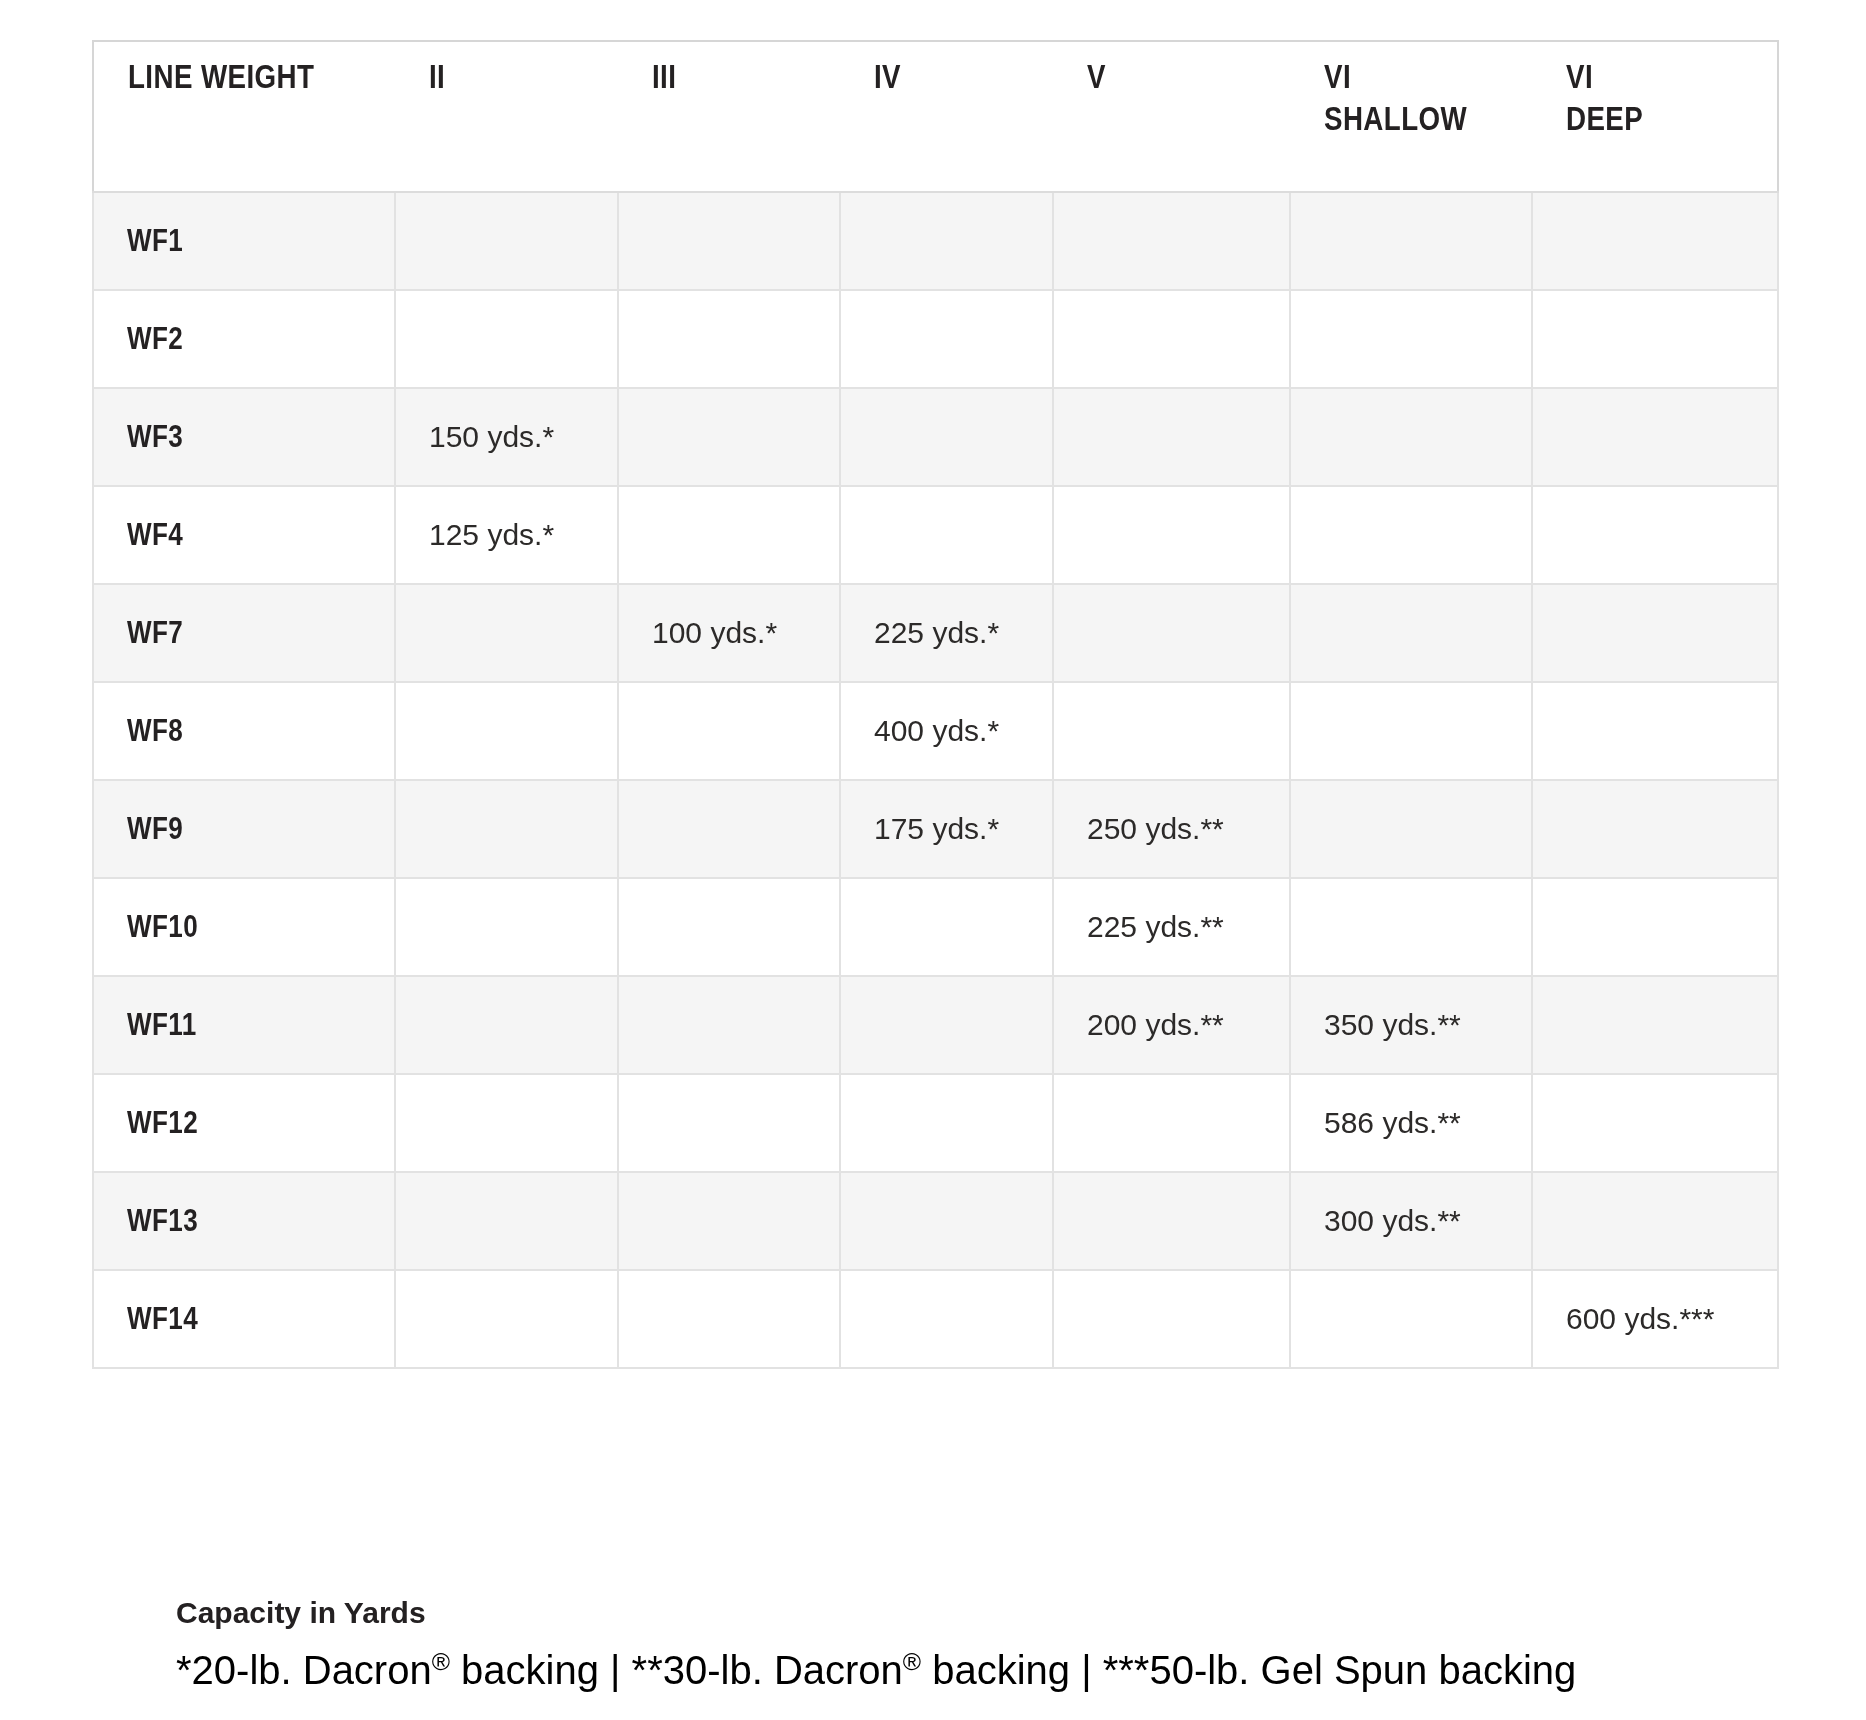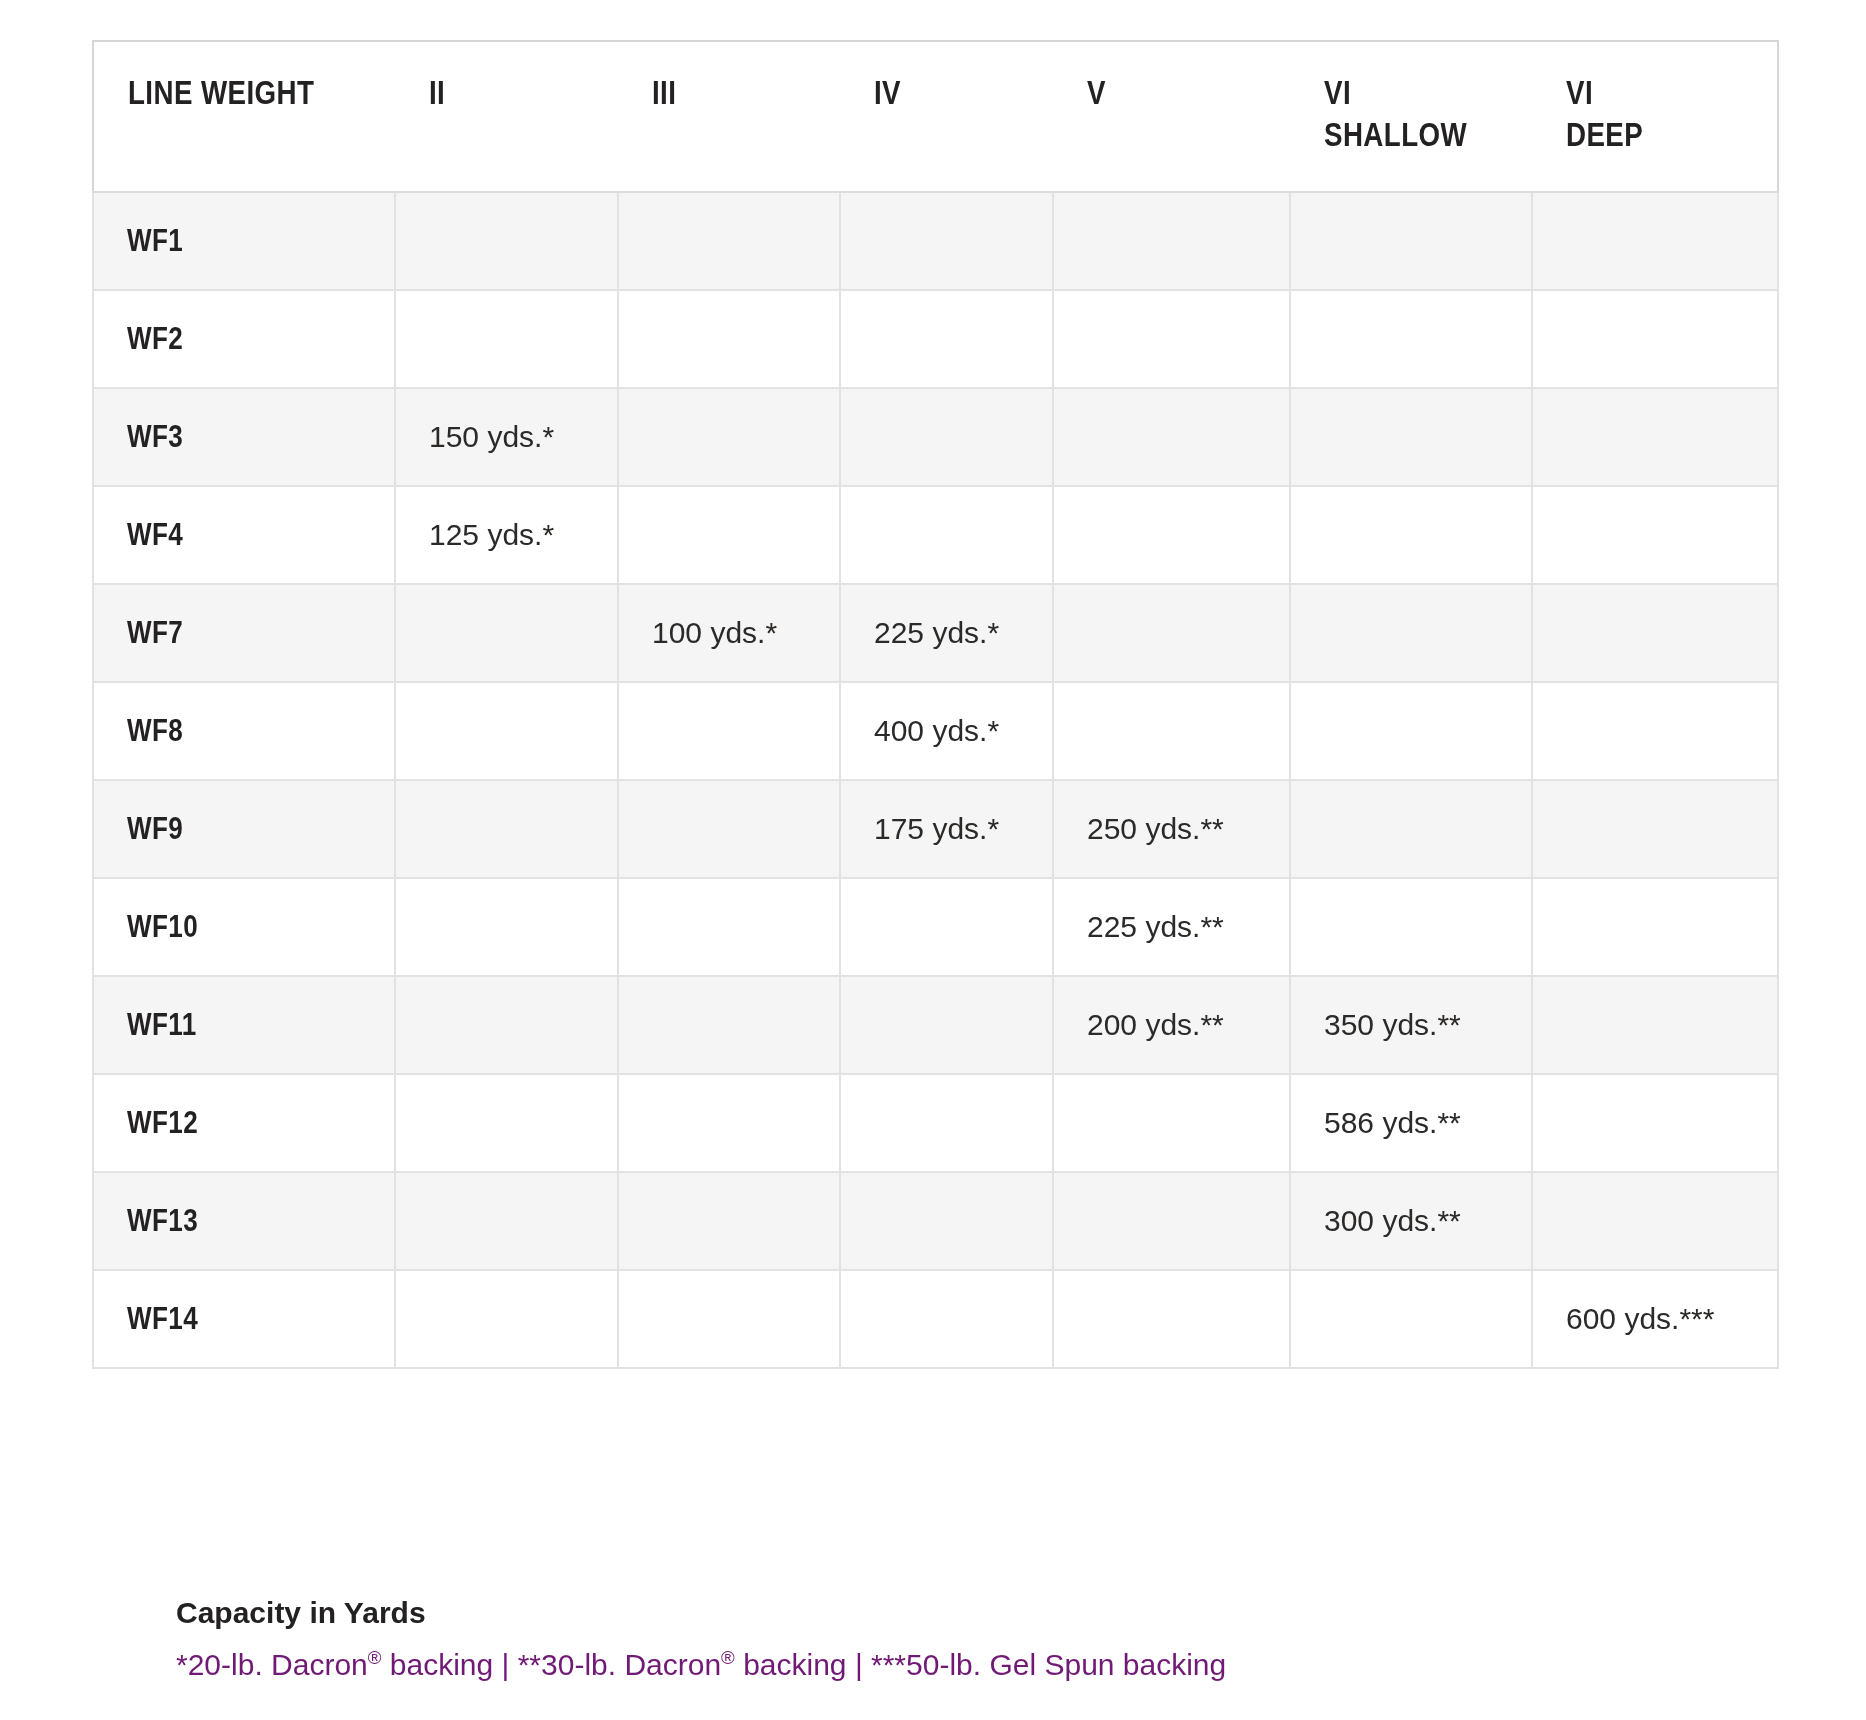--- a/index.html
+++ b/index.html
@@ -27,21 +27,21 @@
     table-layout: fixed;
     width: 100%;
     border: 2px solid #d6d6d6;
   }
 
   
   thead th {
     background: #ffffff;
     vertical-align: top;
     text-align: left;
-    padding: 30px 10px 22px 34px;
+    padding: 14px 10px 22px 34px;
     height: 151px;
     box-sizing: border-box;
     border: none;
     border-bottom: 2px solid #dcdcdc;
   }
 
   
   .cond {
     display: inline-block;
     transform: scaleX(0.84);
@@ -81,22 +81,22 @@
     left: 176px;
     top: 1596px;
   }
   .footnote-title {
     font-weight: 700;
     font-size: 30px;
     color: #242122;
     margin-bottom: 18px;
   }
   .footnote-text {
-    font-size: 30px;
-    color: #701a75;
+    font-size: 40px;
+    color: #000000;
   }
   .footnote-text sup {
     font-size: 62%;
     line-height: 0;
   }
 </style>
 </head>
 <body>
 
 <div class="table-wrap">

